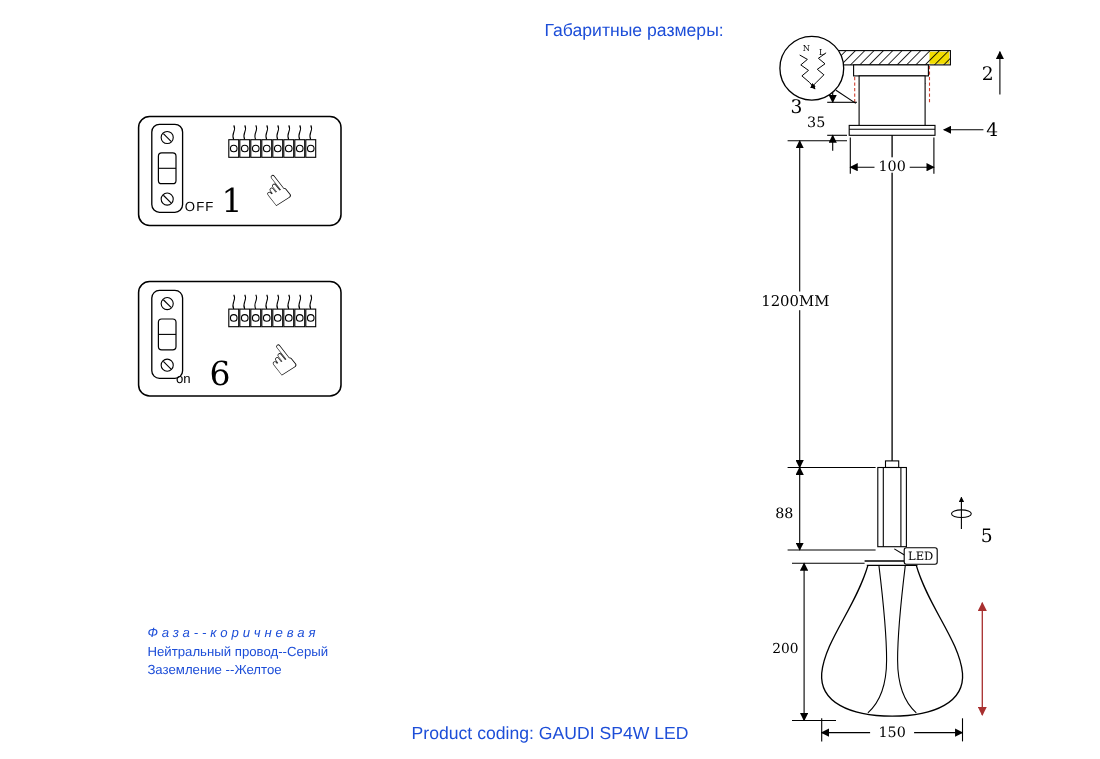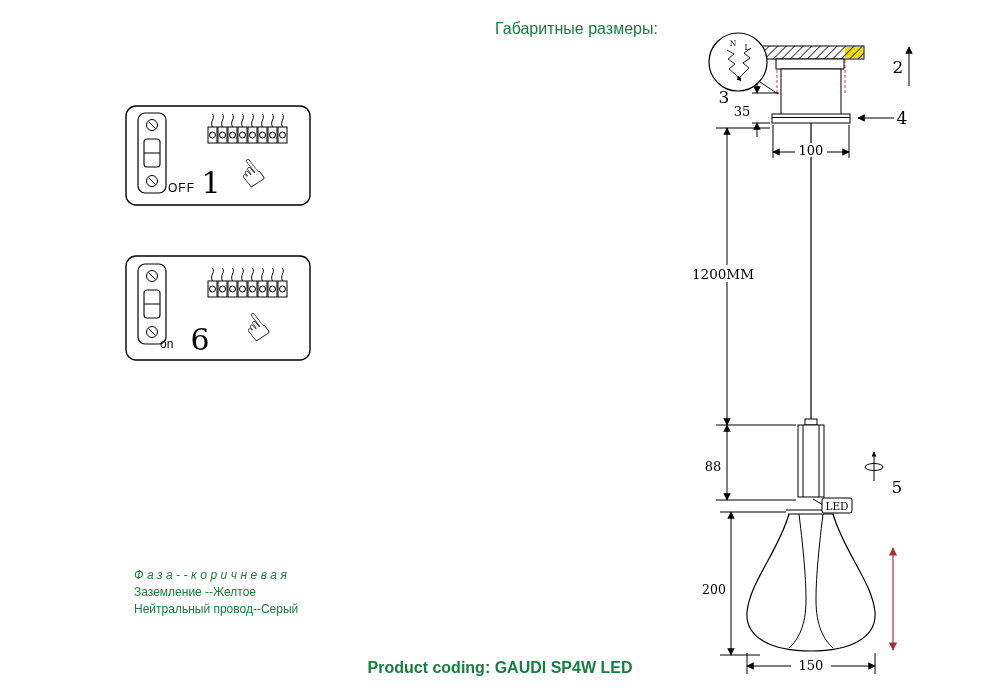--- a/index.html
+++ b/index.html
@@ -1,20 +1,20 @@
 <!DOCTYPE html>
 <html><head>
 <meta charset="utf-8">
 <style>
   html,body{margin:0;padding:0;background:#fff;}
   .page{position:relative;width:1000px;height:690px;background:#fff;overflow:hidden;
-        font-family:"Liberation Sans",sans-serif;color:#15803d;}
+        font-family:"Liberation Sans",sans-serif;color:#1d4ed8;}
   .abs{position:absolute;}
   .title{left:495px;top:20px;font-size:16px;}
-  .product{left:0;top:659px;width:1000px;text-align:center;font-size:16px;font-weight:bold;}
+  .product{left:0;top:659px;width:1000px;text-align:center;font-size:16px;}
   .wiring{left:134px;top:567px;font-size:12px;line-height:17px;}
   .wiring .phase{letter-spacing:3.5px;font-style:italic;}
   svg{position:absolute;left:0;top:0;}
   svg text{font-family:"DejaVu Serif",serif;fill:#000;}
   svg .sans{font-family:"Liberation Sans",sans-serif;}
   svg .hand{font-family:"DejaVu Sans",sans-serif;}
   .ln{stroke:#000;fill:none;stroke-width:1;}
   .ln12{stroke:#000;fill:none;stroke-width:1.2;}
   .wfill{fill:#fff;stroke:#000;stroke-width:1;}
   .wbg{fill:#fff;stroke:none;}
@@ -23,22 +23,22 @@
 </style>
 </head>
 <body>
 
 <div class="page">
 
   <div class="abs title">Габаритные размеры:</div>
 
   <div class="abs wiring">
     <div class="phase">Фаза--коричневая</div>
+    <div>Нейтральный провод--Серый</div>
     <div>Заземление --Желтое</div>
-    <div>Нейтральный провод--Серый</div>
   </div>
 
   <div class="abs product">Product coding: GAUDI SP4W LED</div>
 
   <svg width="1000" height="690" viewBox="0 0 1000 690">
     <defs>
       <marker id="arr" viewBox="0 0 10 10" refX="9" refY="5" markerWidth="7.5" markerHeight="7.5" orient="auto-start-reverse">
         <path d="M0,0 L10,5 L0,10 z" fill="#000"></path>
       </marker>
       <marker id="arrs" viewBox="0 0 10 10" refX="9" refY="5" markerWidth="5" markerHeight="5" orient="auto-start-reverse">

